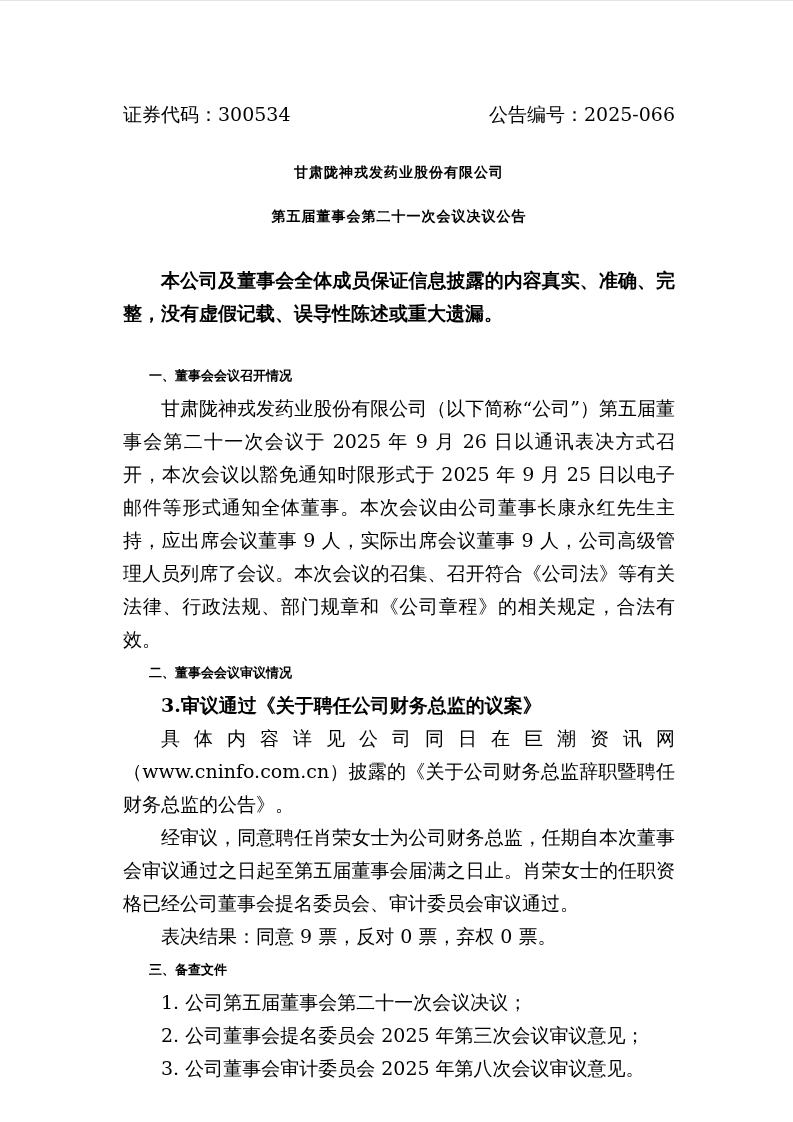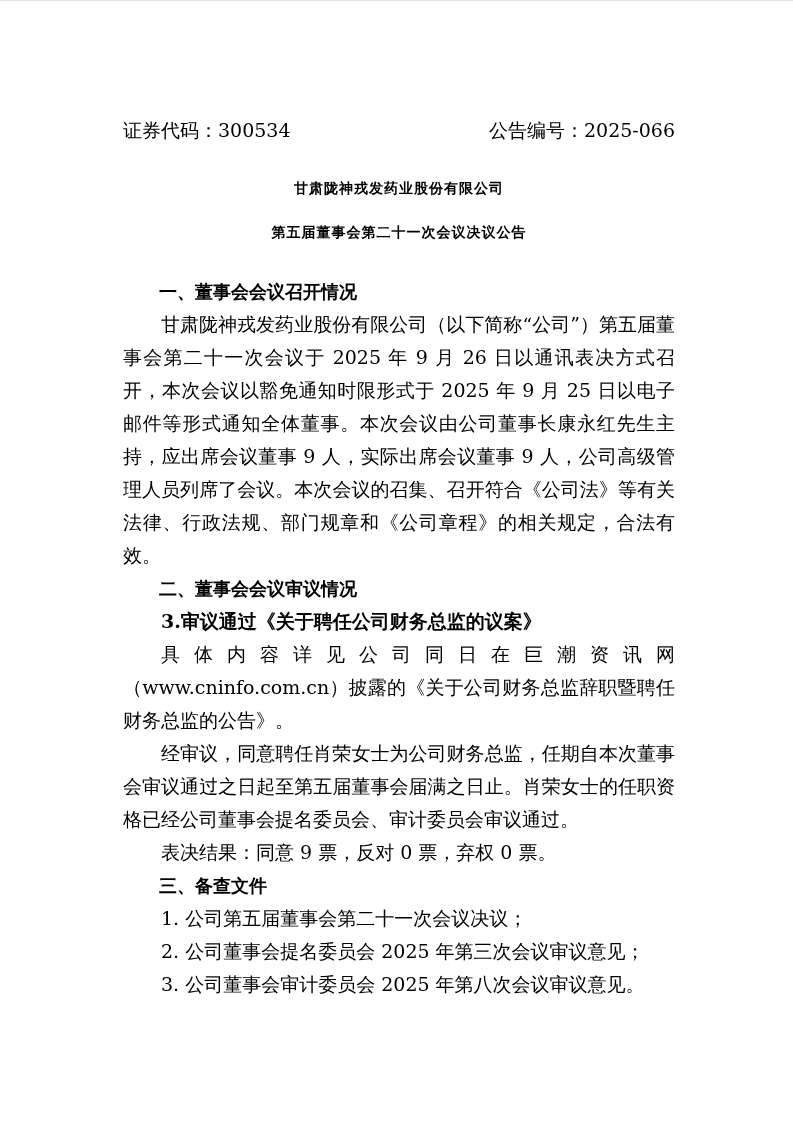--- a/index.html
+++ b/index.html
@@ -22,21 +22,20 @@
     overflow: hidden;
     border-top: 1px solid #e3e3e3;
   }
   .header-row {
     display: flex;
     justify-content: space-between;
     align-items: center;
     font-size: 19px;
     line-height: 21px;
     white-space: nowrap;
-    margin-top: 16px;
   }
   .doc-title {
     text-align: center;
     font-weight: bold;
     font-size: 14px;
     line-height: 28px;
     letter-spacing: 1px;
   }
   .doc-title.line1 { margin-top: 33px; }
   .doc-title.line2 { margin-top: 16px; }
@@ -44,21 +43,21 @@
     margin: 0;
     text-indent: 2em;
     text-align: justify;
   }
   p.notice {
     margin-top: 34px;
     font-weight: bold;
   }
   h3.sec {
     margin: 0;
-    font-size: 18px;
+    font-size: 13px;
     line-height: 33px;
     font-weight: bold;
     text-indent: 2em;
     text-align: justify;
   }
   h3.sec1 { margin-top: 29px; }
   p.item-heading {
     font-weight: bold;
   }
 </style>
@@ -68,20 +67,21 @@
 <div class="page">
 
   <div class="header-row">
     <span>证券代码：300534</span>
     <span>公告编号：2025-066</span>
   </div>
 
   <div class="doc-title line1">甘肃陇神戎发药业股份有限公司</div>
   <div class="doc-title line2">第五届董事会第二十一次会议决议公告</div>
 
+  <p class="para notice">本公司及董事会全体成员保证信息披露的内容真实、准确、完整，没有虚假记载、误导性陈述或重大遗漏。</p>
 
   <h3 class="sec sec1">一、董事会会议召开情况</h3>
   <p class="para">甘肃陇神戎发药业股份有限公司（以下简称“公司”）第五届董事会第二十一次会议于 2025 年 9 月 26 日以通讯表决方式召开，本次会议以豁免通知时限形式于 2025 年 9 月 25 日以电子邮件等形式通知全体董事。本次会议由公司董事长康永红先生主持，应出席会议董事 9 人，实际出席会议董事 9 人，公司高级管理人员列席了会议。本次会议的召集、召开符合《公司法》等有关法律、行政法规、部门规章和《公司章程》的相关规定，合法有效。</p>
 
   <h3 class="sec">二、董事会会议审议情况</h3>
   <p class="para item-heading">3.审议通过《关于聘任公司财务总监的议案》</p>
   <p class="para">具体内容详见公司同日在巨潮资讯网（www.cninfo.com.cn）披露的《关于公司财务总监辞职暨聘任财务总监的公告》。</p>
   <p class="para">经审议，同意聘任肖荣女士为公司财务总监，任期自本次董事会审议通过之日起至第五届董事会届满之日止。肖荣女士的任职资格已经公司董事会提名委员会、审计委员会审议通过。</p>
   <p class="para">表决结果：同意 9 票，反对 0 票，弃权 0 票。</p>
 

